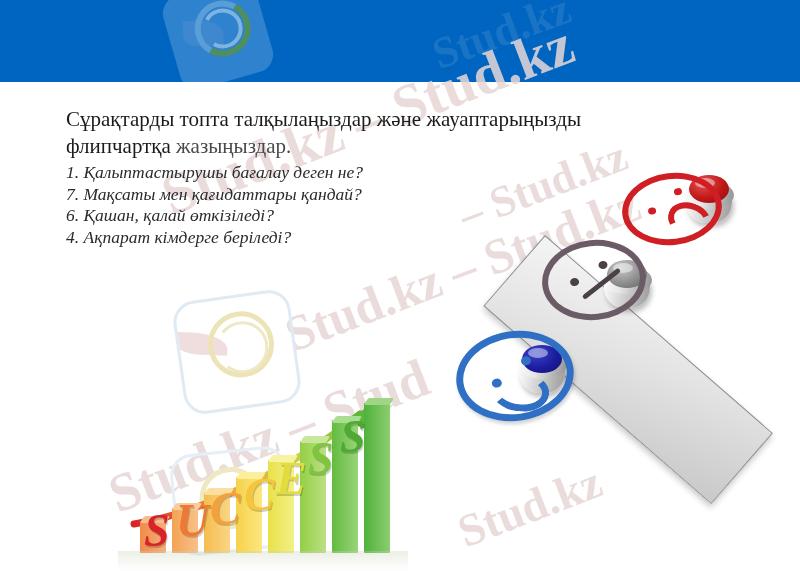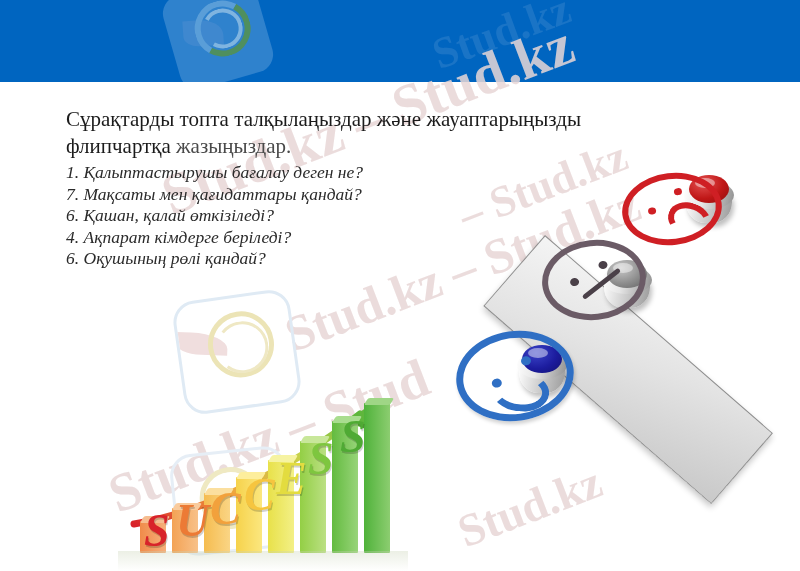--- a/index.html
+++ b/index.html
@@ -473,21 +473,20 @@
   </div>
 
   <div id="body-text">
     <div class="intro-line">Сұрақтарды топта талқылаңыздар және жауаптарыңызды</div>
     <div class="intro-line"><span>флипчартқа </span><span class="soft">жазыңыздар.</span></div>
     <ul id="question-list">
       <li>1. Қалыптастырушы бағалау деген не?</li>
       <li>7. Мақсаты мен қағидаттары қандай?</li>
       <li>6. Қашан, қалай өткізіледі?</li>
       <li>4. Ақпарат кімдерге беріледі?</li>
-      <li>6. Оқушының рөлі қандай?</li>
     </ul>
   </div>
 
   <div id="mood-graphic">
     <div id="mood-panel"></div>
 
     <div class="push-button" id="button-red">
       <div class="base"></div>
       <div class="collar"></div>
       <div class="cap"></div>

